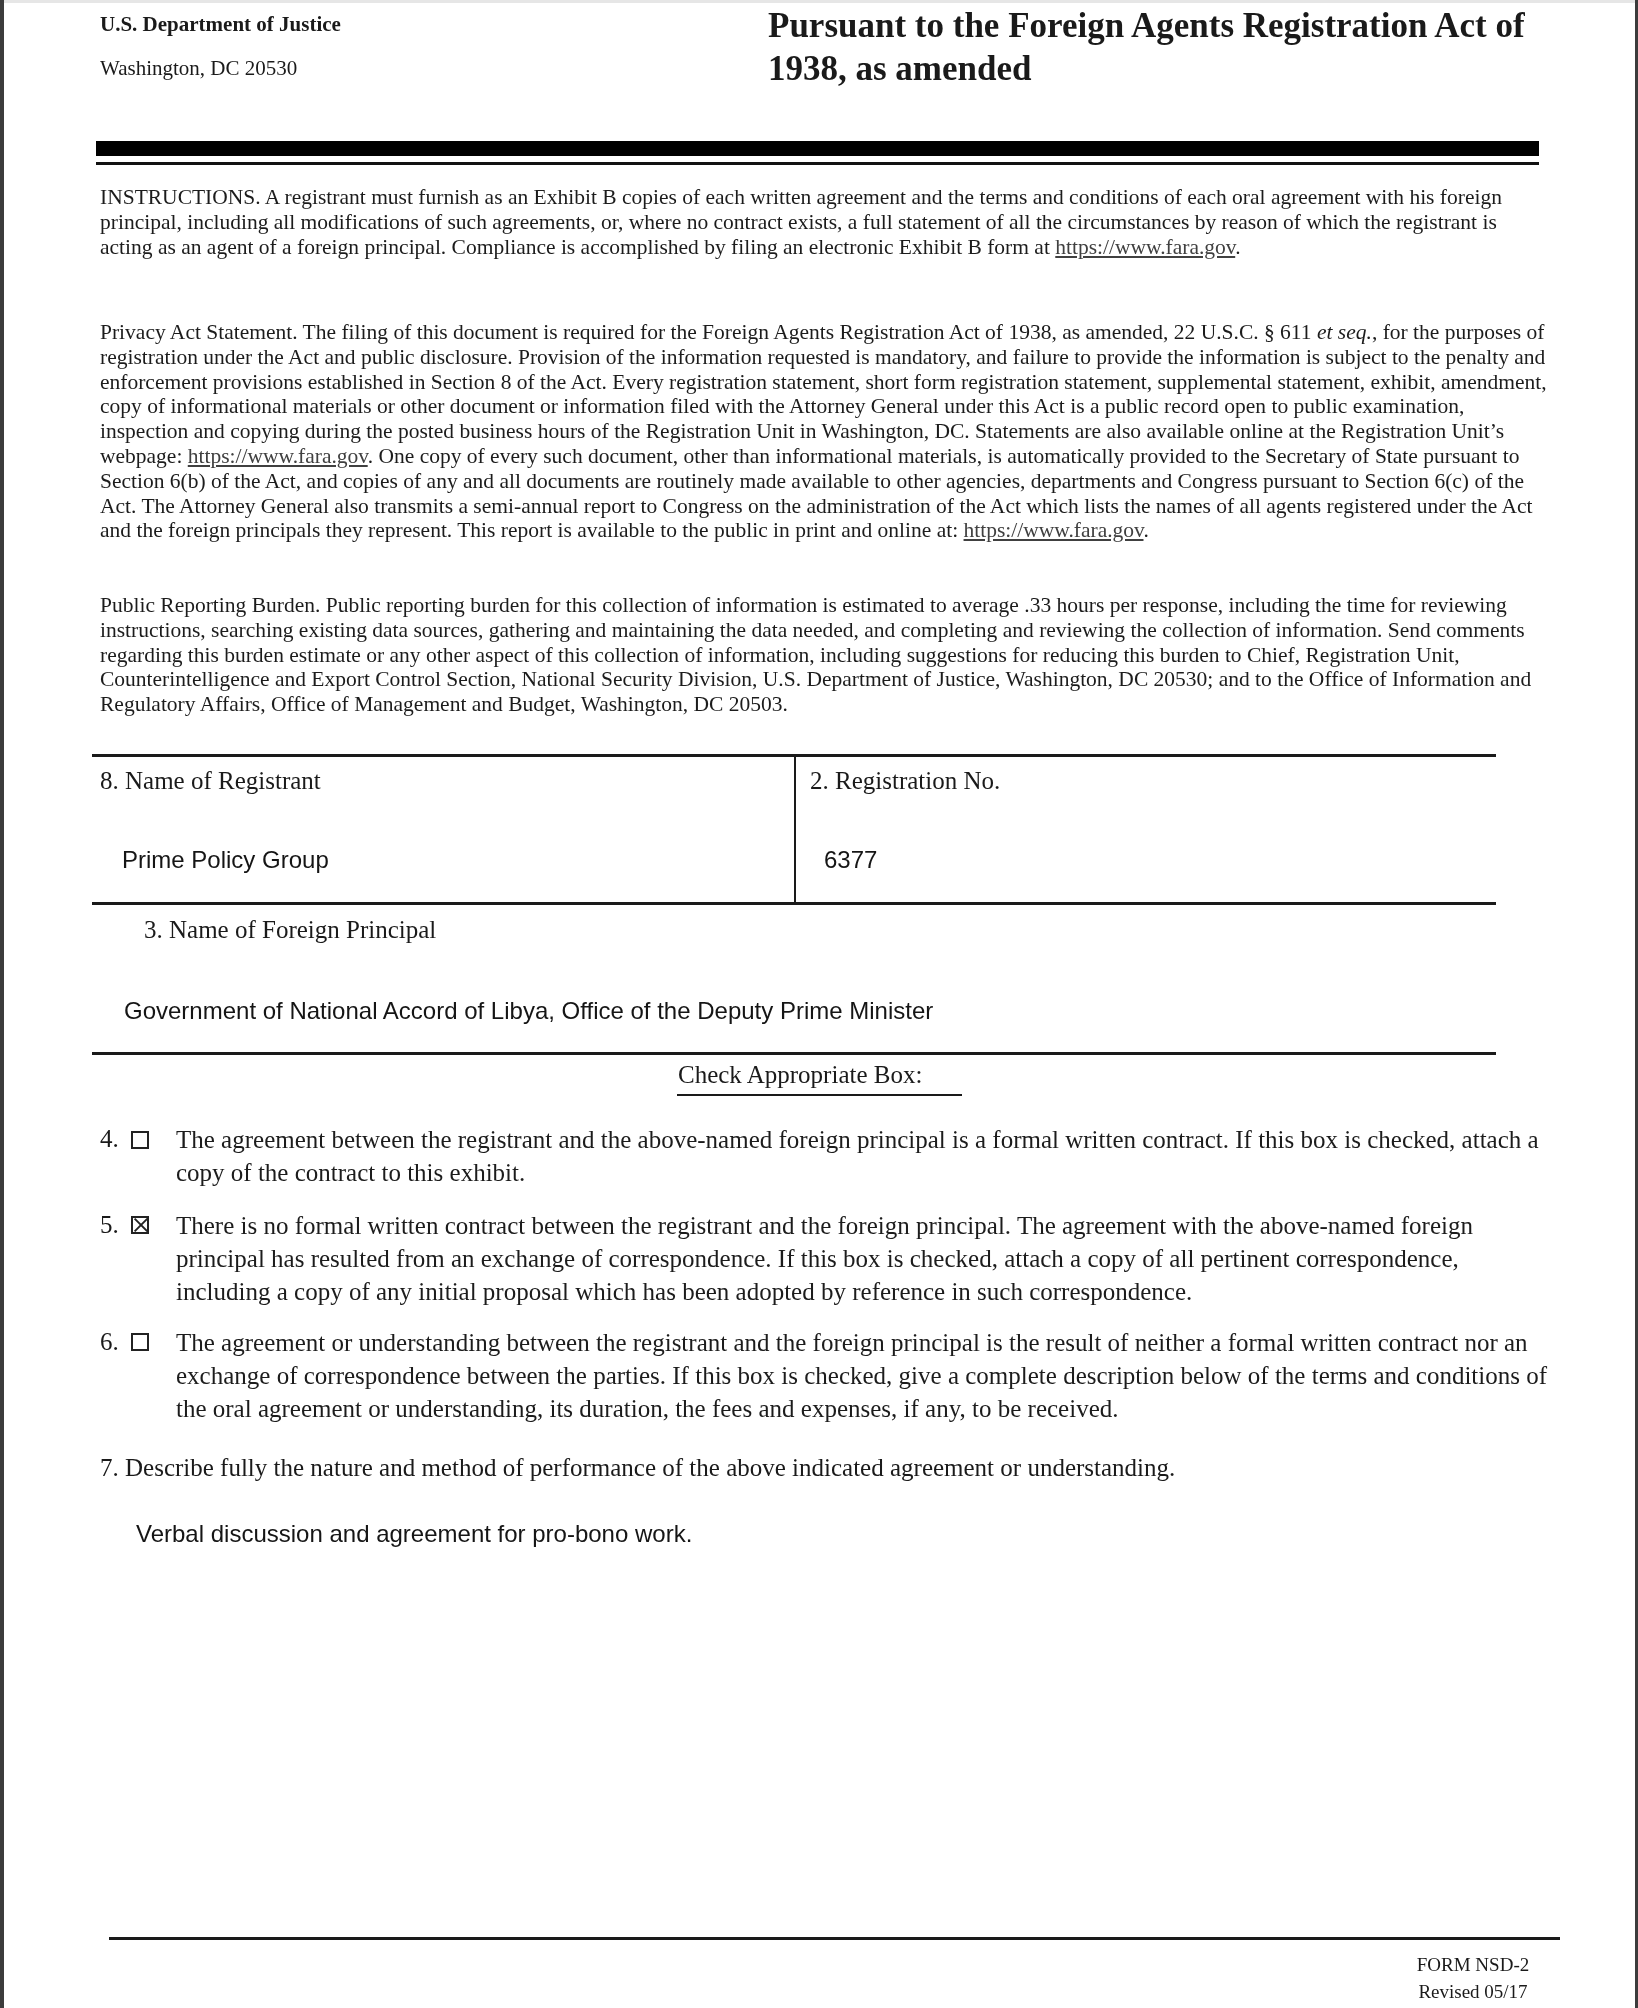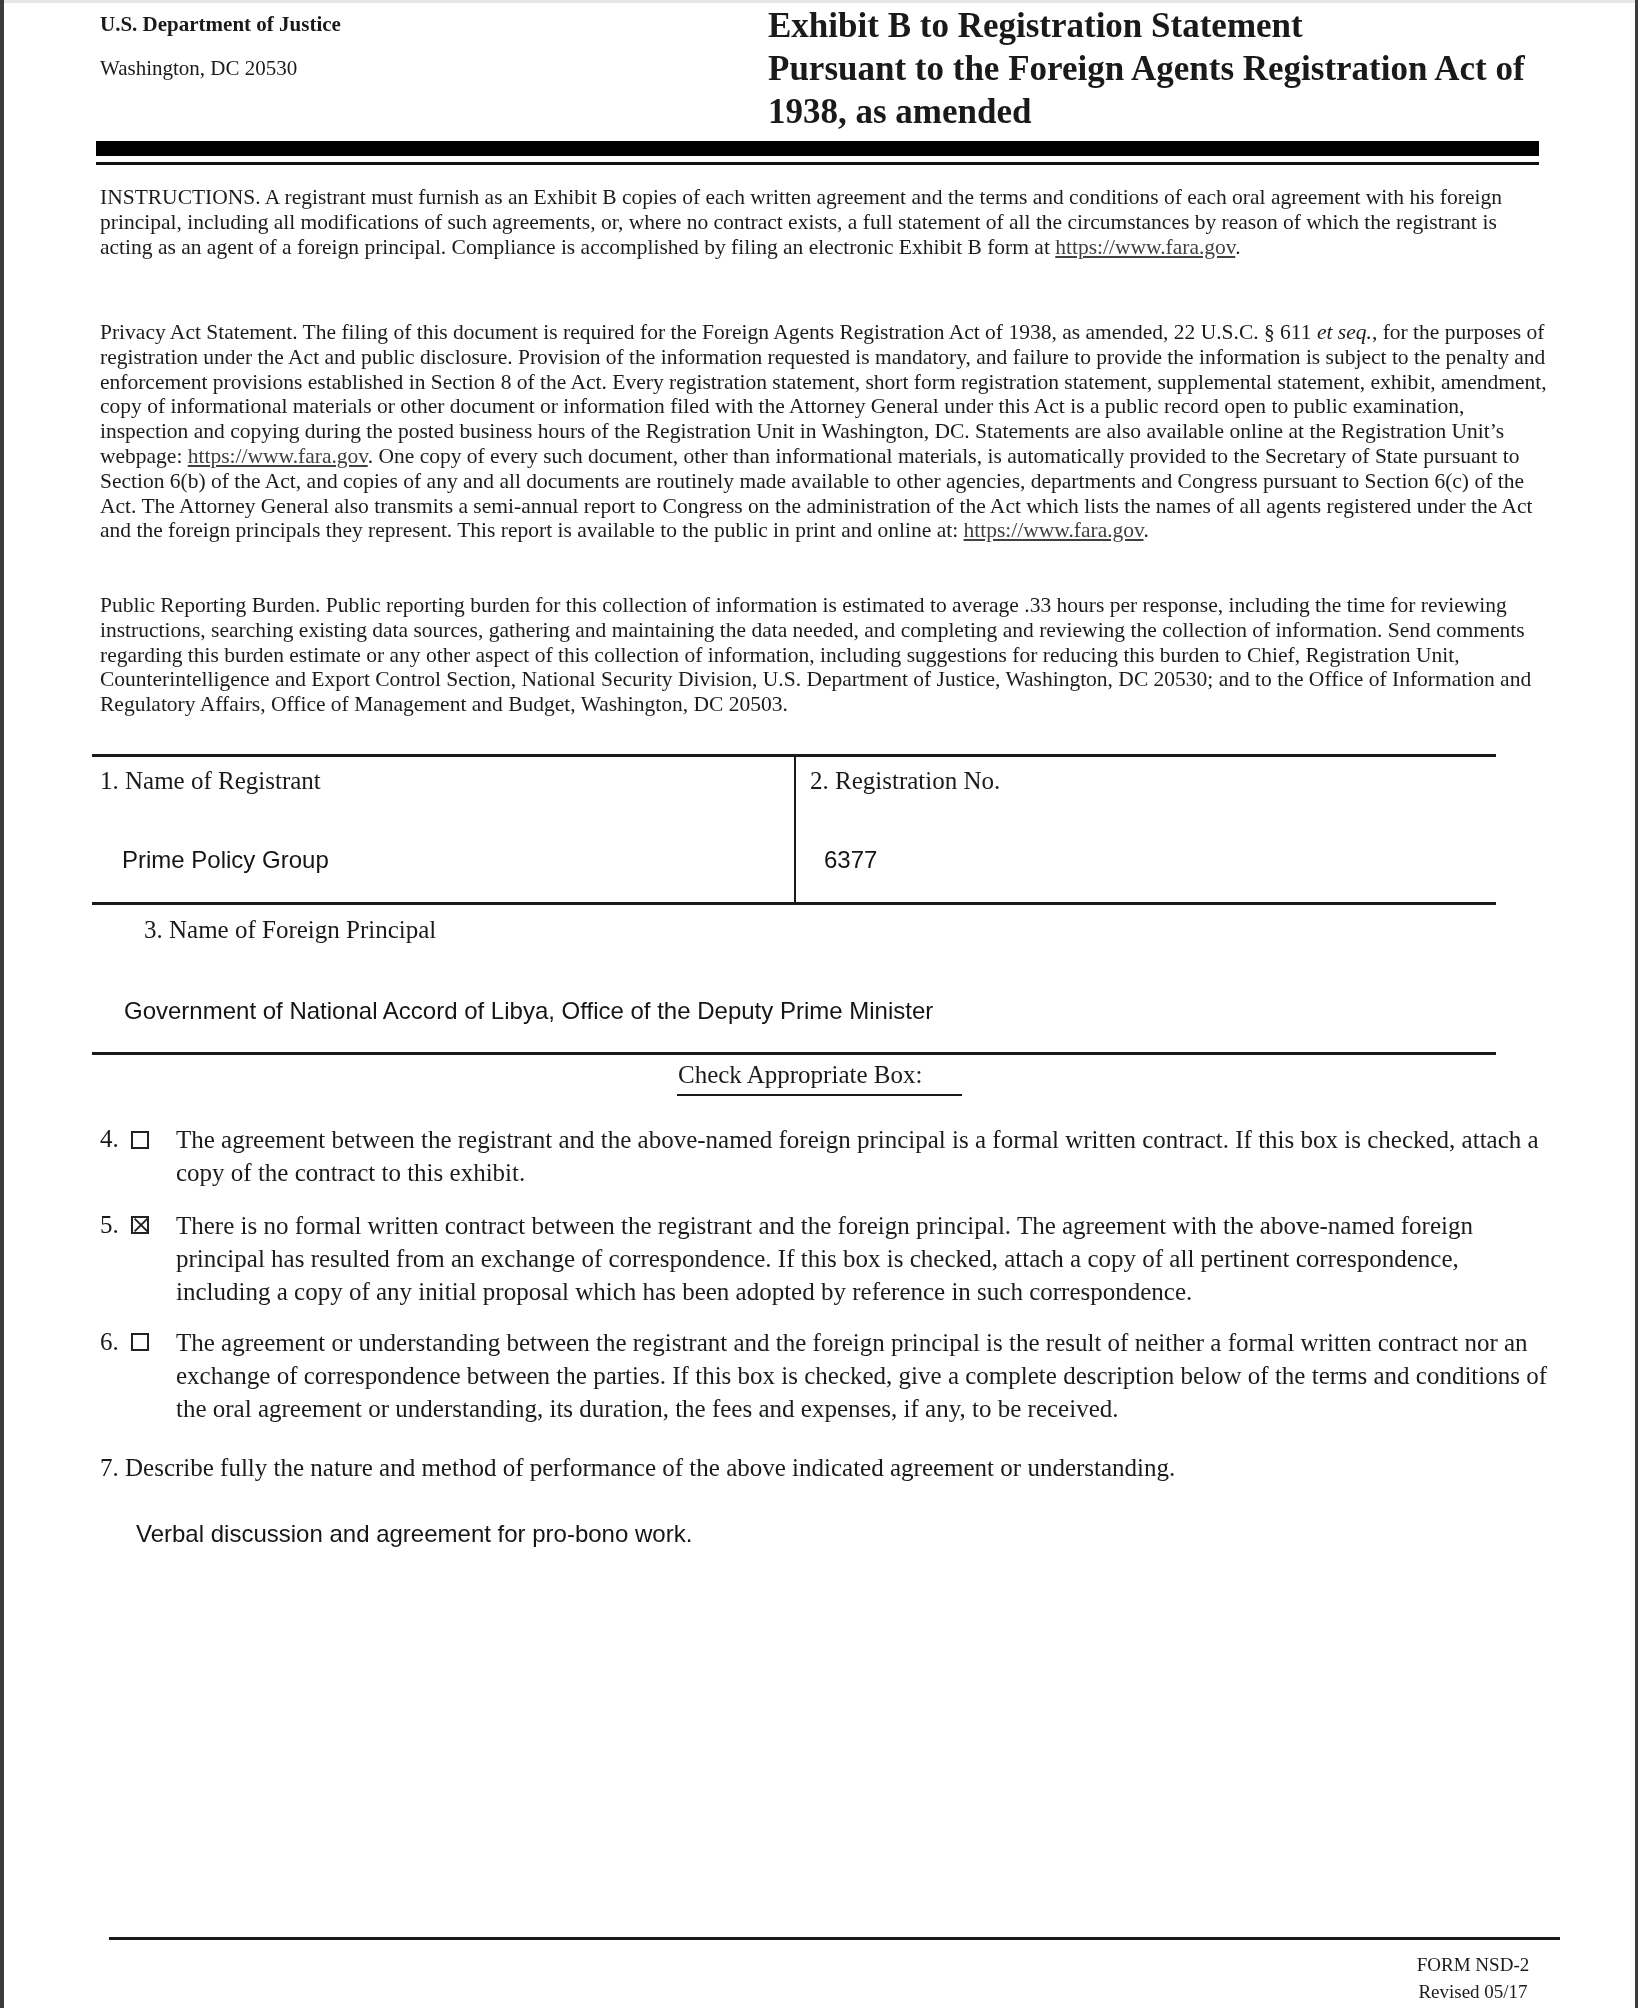--- a/index.html
+++ b/index.html
@@ -31,38 +31,37 @@
 </head>
 <body>
 
 <div class="edge-top"></div>
 <div class="edge-left"></div>
 <div class="edge-right"></div>
 
 <div class="abs agency">U.S. Department of Justice</div>
 <div class="abs agency-addr">Washington, DC 20530</div>
 <div class="abs title">
-  <div>Exhibit B to Registration Statement</div>
   <div>Pursuant to the Foreign Agents Registration Act of</div>
   <div>1938, as amended</div>
 </div>
 <div class="bar-thick"></div>
 <div class="bar-thin"></div>
 
 <div class="para" style="top:185px;"><span>INSTRUCTIONS.  A registrant must furnish as an Exhibit B copies of each written agreement and the terms and conditions of each oral agreement with his foreign principal, including all modifications of such agreements, or, where no contract exists, a full statement of all the circumstances by reason of which the registrant is acting as an agent of a foreign principal.  Compliance is accomplished by filing an electronic Exhibit B form at </span><span class="link">https://www.fara.gov</span><span>.</span></div>
 
 <div class="para" style="top:320px;"><span>Privacy Act Statement.  The filing of this document is required for the Foreign Agents Registration Act of 1938, as amended, 22 U.S.C. § 611 </span><em>et seq.</em><span>, for the purposes of registration under the Act and public disclosure.  Provision of the information requested is mandatory, and failure to provide the information is subject to the penalty and enforcement provisions established in Section 8 of the Act.  Every registration statement, short form registration statement, supplemental statement, exhibit, amendment, copy of informational materials or other document or information filed with the Attorney General under this Act is a public record open to public examination, inspection and copying during the posted business hours of the Registration Unit in Washington, DC.  Statements are also available online at the Registration Unit’s webpage: </span><span class="link">https://www.fara.gov</span><span>.  One copy of every such document, other than informational materials, is automatically provided to the Secretary of State pursuant to Section 6(b) of the Act, and copies of any and all documents are routinely made available to other agencies, departments and Congress pursuant to Section 6(c) of the Act.  The Attorney General also transmits a semi-annual report to Congress on the administration of the Act which lists the names of all agents registered under the Act and the foreign principals they represent.  This report is available to the public in print and online at: </span><span class="link">https://www.fara.gov</span><span>.</span></div>
 
 <div class="para" style="top:593px;">Public Reporting Burden.  Public reporting burden for this collection of information is estimated to average .33 hours per response, including the time for reviewing instructions, searching existing data sources, gathering and maintaining the data needed, and completing and reviewing the collection of information.  Send comments regarding this burden estimate or any other aspect of this collection of information, including suggestions for reducing this burden to Chief, Registration Unit, Counterintelligence and Export Control Section, National Security Division, U.S. Department of Justice, Washington, DC 20530; and to the Office of Information and Regulatory Affairs, Office of Management and Budget, Washington, DC 20503.</div>
 
 <div class="rule" style="left:92px; top:754px; width:1404px; height:3px;"></div>
 <div class="rule" style="left:794px; top:756px; width:2px; height:148px;"></div>
 <div class="rule" style="left:92px; top:902px; width:1404px; height:3px;"></div>
 
-<div class="abs label" style="left:100px; top:767px;">1.  Name of Registrant</div>
+<div class="abs label" style="left:100px; top:767px;">8.  Name of Registrant</div>
 <div class="abs value" style="left:122px; top:830px;">Prime Policy Group</div>
 
 <div class="abs label" style="left:810px; top:767px;">2.  Registration No.</div>
 <div class="abs value" style="left:824px; top:830px;">6377</div>
 
 <div class="abs label" style="left:100px; top:916px;margin-left:44px;">3.  Name of Foreign Principal</div>
 <div class="abs value" style="left:124px; top:981px;">Government of National Accord of Libya, Office of the Deputy Prime Minister</div>
 
 <div class="rule" style="left:92px; top:1052px; width:1404px; height:3px;"></div>
 

